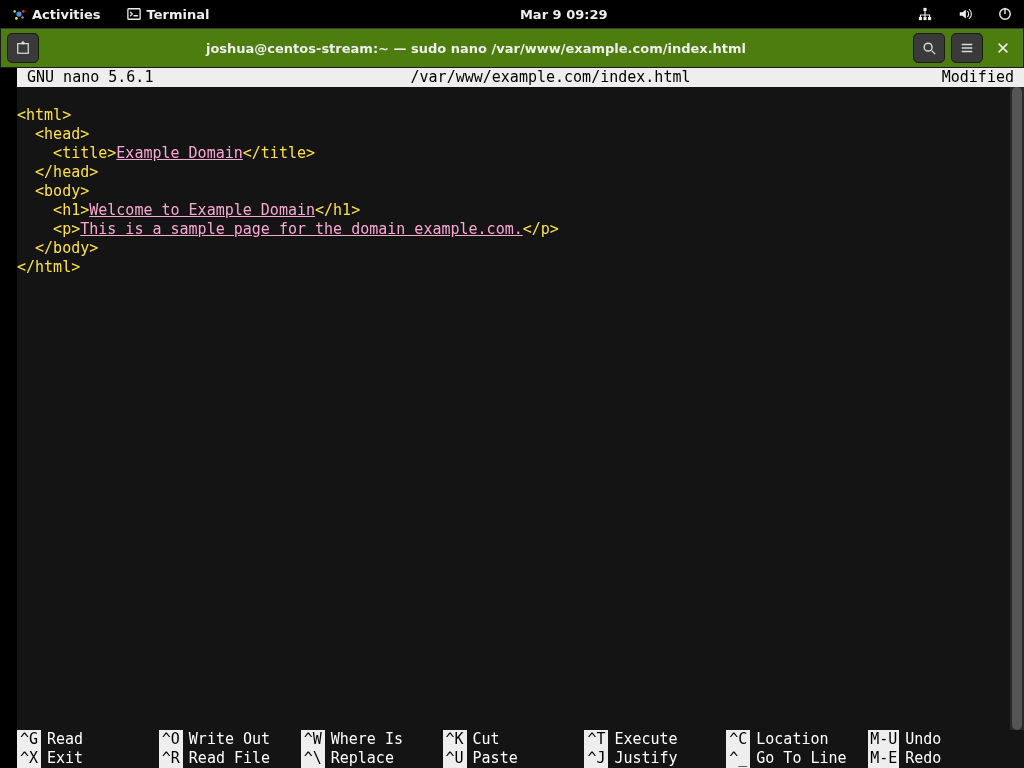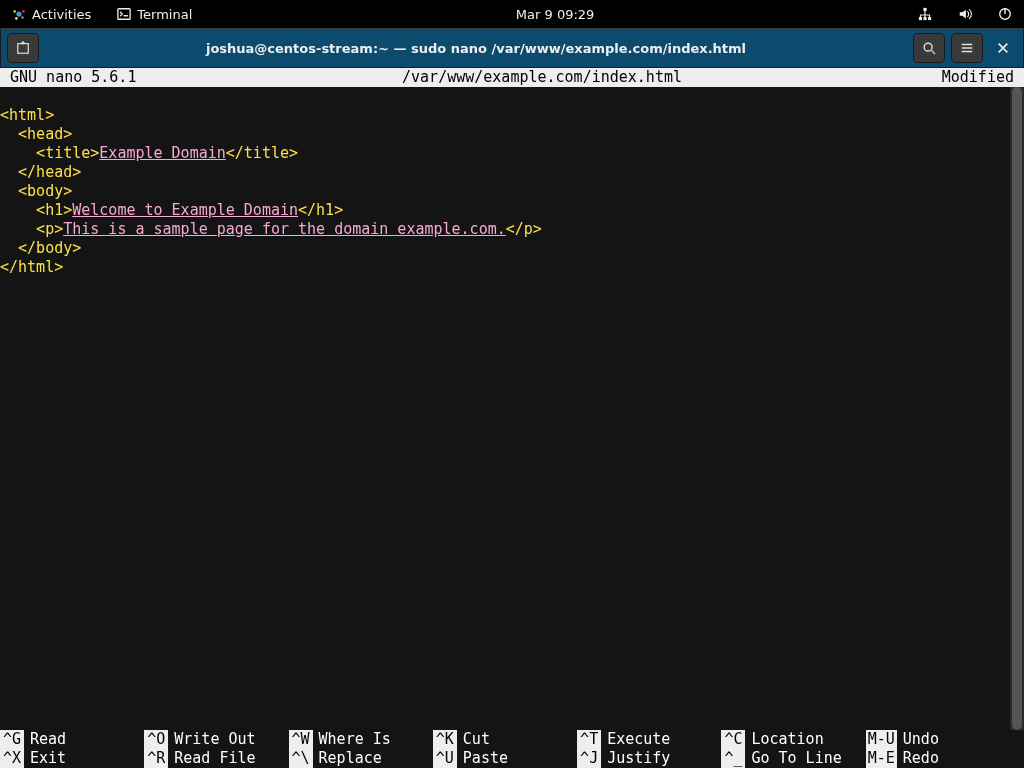--- a/index.html
+++ b/index.html
@@ -1,26 +1,26 @@
 <!DOCTYPE html>
 <html><head>
 <meta charset="utf-8">
 <style>
   * { margin: 0; padding: 0; box-sizing: border-box; }
   html, body { width: 1024px; height: 768px; overflow: hidden; background: #000; font-family: "DejaVu Sans", "Cantarell", sans-serif; color: #eee; }
-  .mono { font-family: "DejaVu Sans Mono", "Liberation Mono", monospace; }
+  .mono { font-family: "DejaVu Sans Mono", "Liberation Mono", monospace; margin-left: 17px; }
 
   
-  .topbar { height: 28px; background: #000; display: flex; align-items: center; justify-content: space-between; padding: 0 8px; font-size: 13px; font-weight: 400; }
+  .topbar { height: 28px; background: #000; display: flex; align-items: center; justify-content: space-between; padding: 0 8px; font-size: 13px; font-weight: 700; }
   .topbar .left, .topbar .right { display: flex; align-items: center; gap: 18px; }
   .topbar .item { display: flex; align-items: center; gap: 6px; padding: 2px 4px; }
   .topbar svg { width: 14px; height: 14px; fill: #eee; display: block; }
 
   
-  .headerbar { height: 40px; background: #0c4a6e; border: 1px solid #1a1a1a; border-top-color:#3a3a3a; display: flex; align-items: center; padding: 0 6px; gap: 6px; }
+  .headerbar { height: 40px; background: #4d7c0f; border: 1px solid #1a1a1a; border-top-color:#3a3a3a; display: flex; align-items: center; padding: 0 6px; gap: 6px; }
   .hb-btn { width: 32px; height: 30px; border: 1px solid #1a1a1a; background: #3a3a3a; border-radius: 5px; display: flex; align-items: center; justify-content: center; }
   .hb-btn svg { width: 14px; height: 14px; fill: #ddd; }
   .hb-title { flex: 1; text-align: center; font-size: 13px; font-weight: 600; color: #eee; white-space: nowrap; overflow: hidden; text-overflow: ellipsis; }
   .hb-close { width: 28px; height: 28px; display:flex; align-items:center; justify-content:center; color:#eee; font-size:18px; }
 
   
   .terminal { height: calc(768px - 28px - 40px); background: #141414; color: #eee; font-size: 15px; line-height: 19px; position: relative; }
   .nano-top { background: #eeeeee; color: #000; display: flex; padding: 0 10px; height: 19px; align-items: center; }
   .nano-top .name { flex: 0 0 auto; min-width: 180px; }
   .nano-top .file { flex: 1; text-align: center; }

